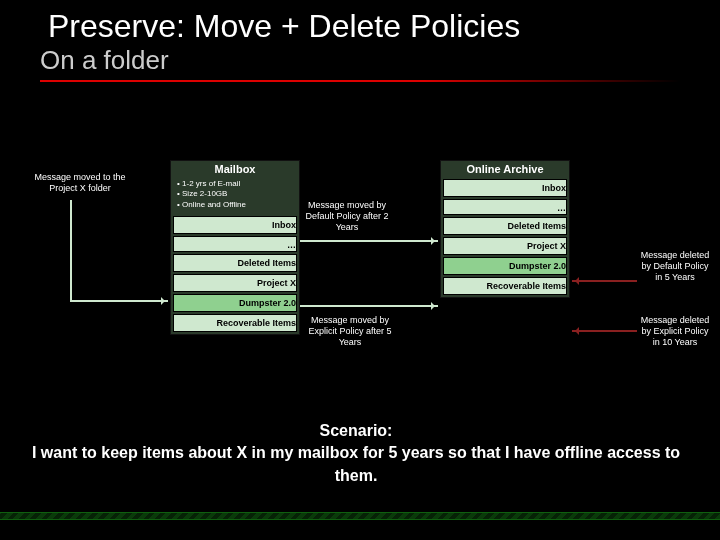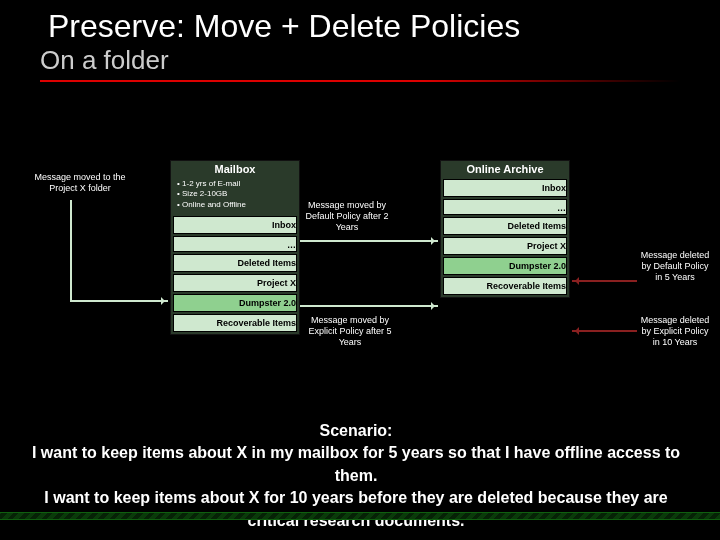--- a/index.html
+++ b/index.html
@@ -86,16 +86,15 @@
     <div class="row">Project X</div>
     <div class="row dumpster">Dumpster 2.0</div>
     <div class="row">Recoverable Items</div>
   </div>
 
 </div>
 
 <div class="scenario">
   <div>Scenario:</div>
   <div>I want to keep items about X in my mailbox for 5 years so that I have offline access to them.</div>
-  <div>I want to keep items about X for 10 years before they are deleted because they are critical research documents.</div>
 </div>
 
 <div class="footer-stripe"></div>
 
 </body></html>

